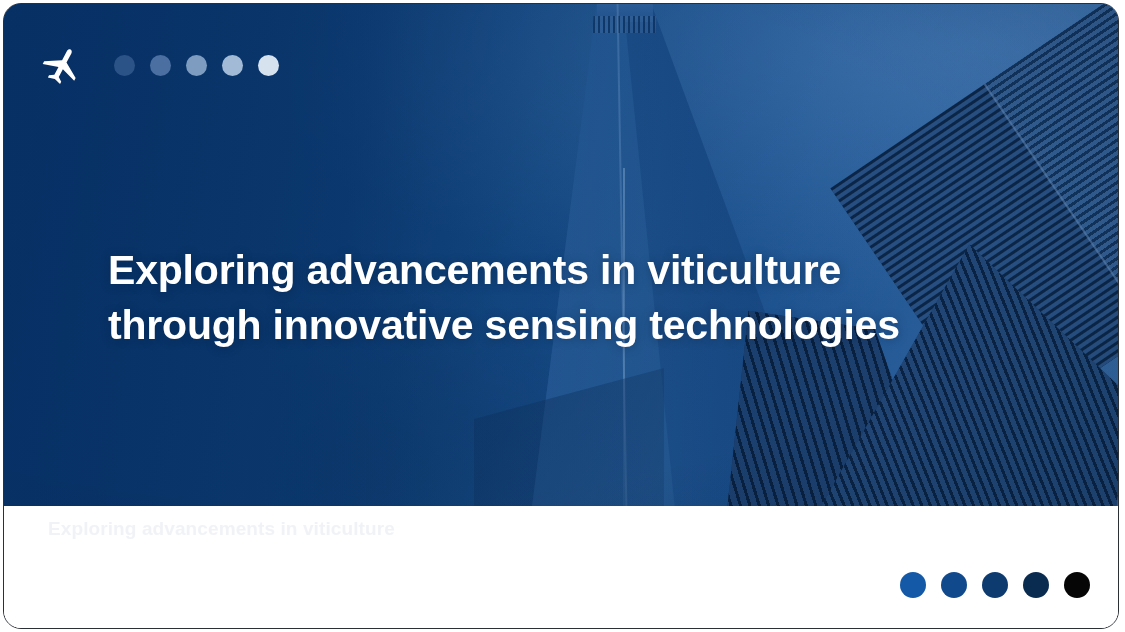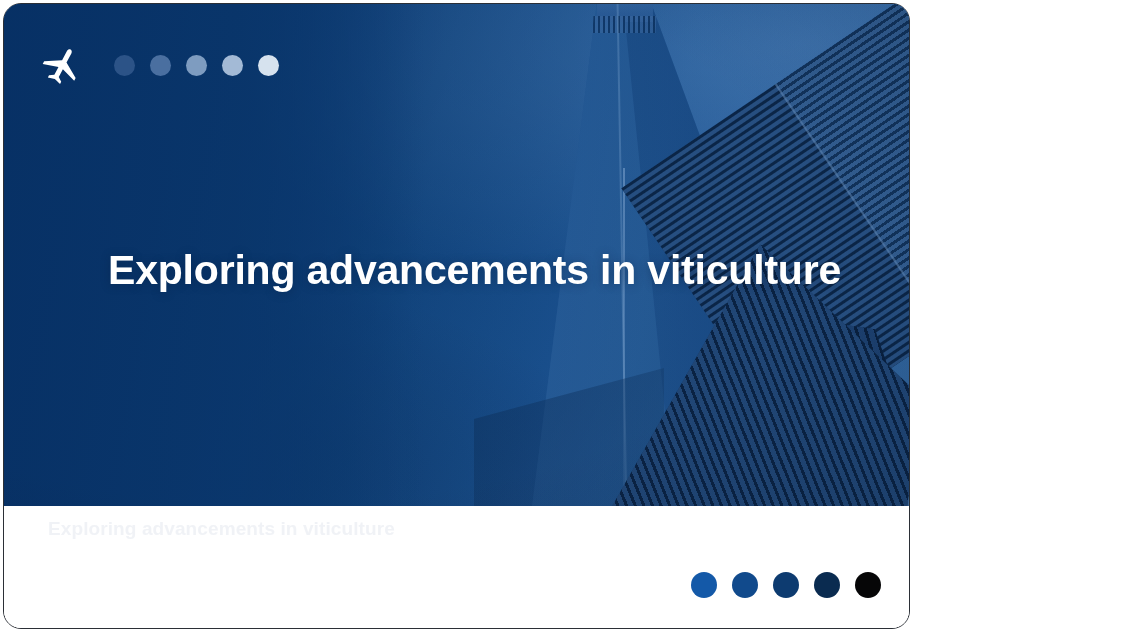--- a/index.html
+++ b/index.html
@@ -9,21 +9,21 @@
     width: 1125px;
     height: 632px;
     overflow: hidden;
     font-family: "Liberation Sans", sans-serif;
   }
 
   .slide-card {
     position: absolute;
     left: 3px;
     top: 3px;
-    width: 907px;
+    width: 1116px;
     height: 626px;
     background: #ffffff;
     border: 1.5px solid #2b2f36;
     border-radius: 18px;
     overflow: hidden;
     box-sizing: border-box;
   }
 
   
   .hero {
@@ -376,20 +376,21 @@
         <span class="dot" style="background:#2c5387"></span>
         <span class="dot" style="background:#4a6fa0"></span>
         <span class="dot" style="background:#7e9cc0"></span>
         <span class="dot" style="background:#a3bad6"></span>
         <span class="dot" style="background:#d6e2ee"></span>
       </span>
     </div>
 
     <h1 class="hero-title">
       <span class="line">Exploring advancements in viticulture</span>
+      <span class="line">through innovative sensing technologies</span>
     </h1>
 
   </div>
 
   <div class="body-area">
     <div class="ghost-text">Exploring advancements in viticulture</div>
 
     <div class="footer-dots">
       <span class="fdot" style="background:#1459a8"></span>
       <span class="fdot" style="background:#114a8c"></span>

